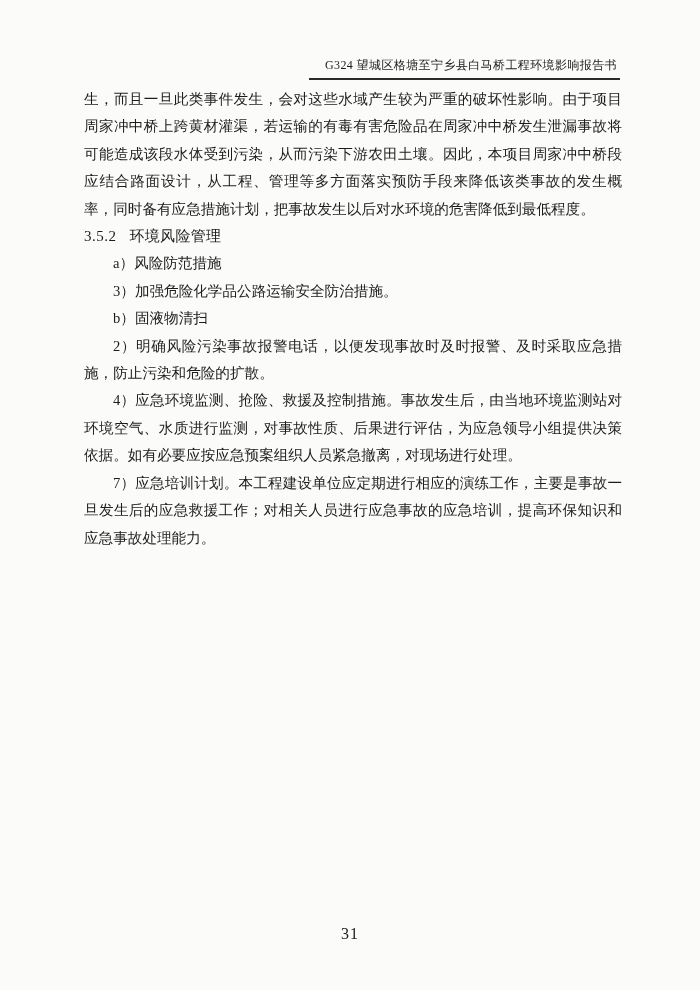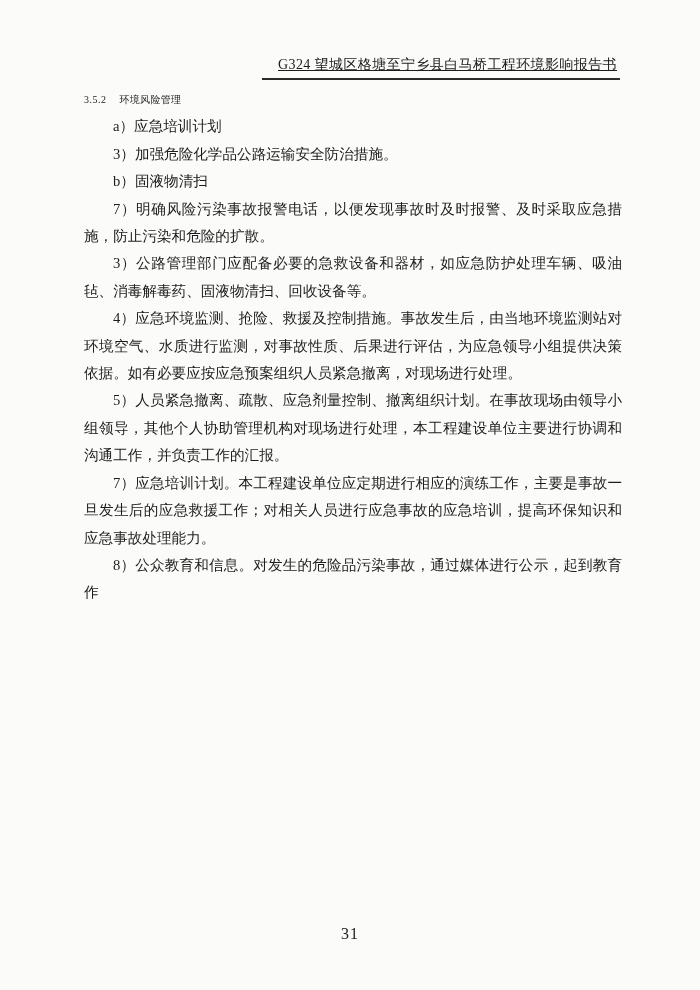--- a/index.html
+++ b/index.html
@@ -24,44 +24,43 @@
     left: 0;
     right: 80px;
     text-align: right;
   }
   .header-rule-wrap {
     display: inline-block;
     border-bottom: 2px solid #2b2b2b;
     padding: 0 3px 4px 16px;
   }
   .header-title {
-    font-size: 14px;
+    font-size: 12px;
     letter-spacing: 0.4px;
     white-space: nowrap;
-    text-decoration: underline;
   }
   
   .content {
     position: absolute;
     top: 86px;
     left: 84px;
     width: 538px;
     font-size: 14.6px;
     line-height: 27.4px;
     text-align: justify;
     text-justify: inter-ideograph;
   }
   .content p, .content h3 {
     margin: 0;
     padding: 0;
     font-weight: normal;
   }
   .para.indent { text-indent: 29px; }
   .heading {
-    font-size: 10px;
+    font-size: 15px;
     letter-spacing: 0.3px;
   }
   .heading .sec-num { margin-right: 13px; letter-spacing: 0.5px; }
   
   .footer {
     position: absolute;
     bottom: 47px;
     left: 0;
     width: 100%;
     text-align: center;
@@ -74,31 +73,29 @@
 
 <div class="page">
 
   <div class="header">
     <span class="header-rule-wrap">
       <span class="header-title">G324 望城区格塘至宁乡县白马桥工程环境影响报告书</span>
     </span>
   </div>
 
   <div class="content">
+    <p class="para continuation">生，而且一旦此类事件发生，会对这些水域产生较为严重的破坏性影响。由于项目周家冲中桥上跨黄材灌渠，若运输的有毒有害危险品在周家冲中桥发生泄漏事故将可能造成该段水体受到污染，从而污染下游农田土壤。因此，本项目周家冲中桥段应结合路面设计，从工程、管理等多方面落实预防手段来降低该类事故的发生概率，同时备有应急措施计划，把事故发生以后对水环境的危害降低到最低程度。</p>
     <h3 class="heading">
       <span class="sec-num">3.5.2</span><span>环境风险管理</span>
     </h3>
-    <p class="para indent">a）应急培训计划</p>
+    <p class="para indent">a）风险防范措施</p>
     <p class="para indent">3）加强危险化学品公路运输安全防治措施。</p>
     <p class="para indent">b）固液物清扫</p>
-    <p class="para indent">7）明确风险污染事故报警电话，以便发现事故时及时报警、及时采取应急措施，防止污染和危险的扩散。</p>
-    <p class="para indent">3）公路管理部门应配备必要的急救设备和器材，如应急防护处理车辆、吸油毡、消毒解毒药、固液物清扫、回收设备等。</p>
+    <p class="para indent">2）明确风险污染事故报警电话，以便发现事故时及时报警、及时采取应急措施，防止污染和危险的扩散。</p>
     <p class="para indent">4）应急环境监测、抢险、救援及控制措施。事故发生后，由当地环境监测站对环境空气、水质进行监测，对事故性质、后果进行评估，为应急领导小组提供决策依据。如有必要应按应急预案组织人员紧急撤离，对现场进行处理。</p>
-    <p class="para indent">5）人员紧急撤离、疏散、应急剂量控制、撤离组织计划。在事故现场由领导小组领导，其他个人协助管理机构对现场进行处理，本工程建设单位主要进行协调和沟通工作，并负责工作的汇报。</p>
     <p class="para indent">7）应急培训计划。本工程建设单位应定期进行相应的演练工作，主要是事故一旦发生后的应急救援工作；对相关人员进行应急事故的应急培训，提高环保知识和应急事故处理能力。</p>
-    <p class="para indent">8）公众教育和信息。对发生的危险品污染事故，通过媒体进行公示，起到教育作</p>
   </div>
 
   <div class="footer">
     <span>31</span>
   </div>
 
 </div>
 
 </body></html>

